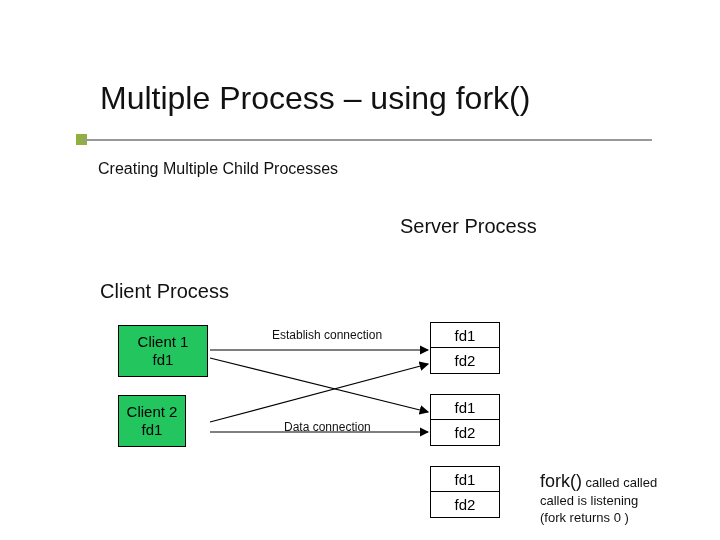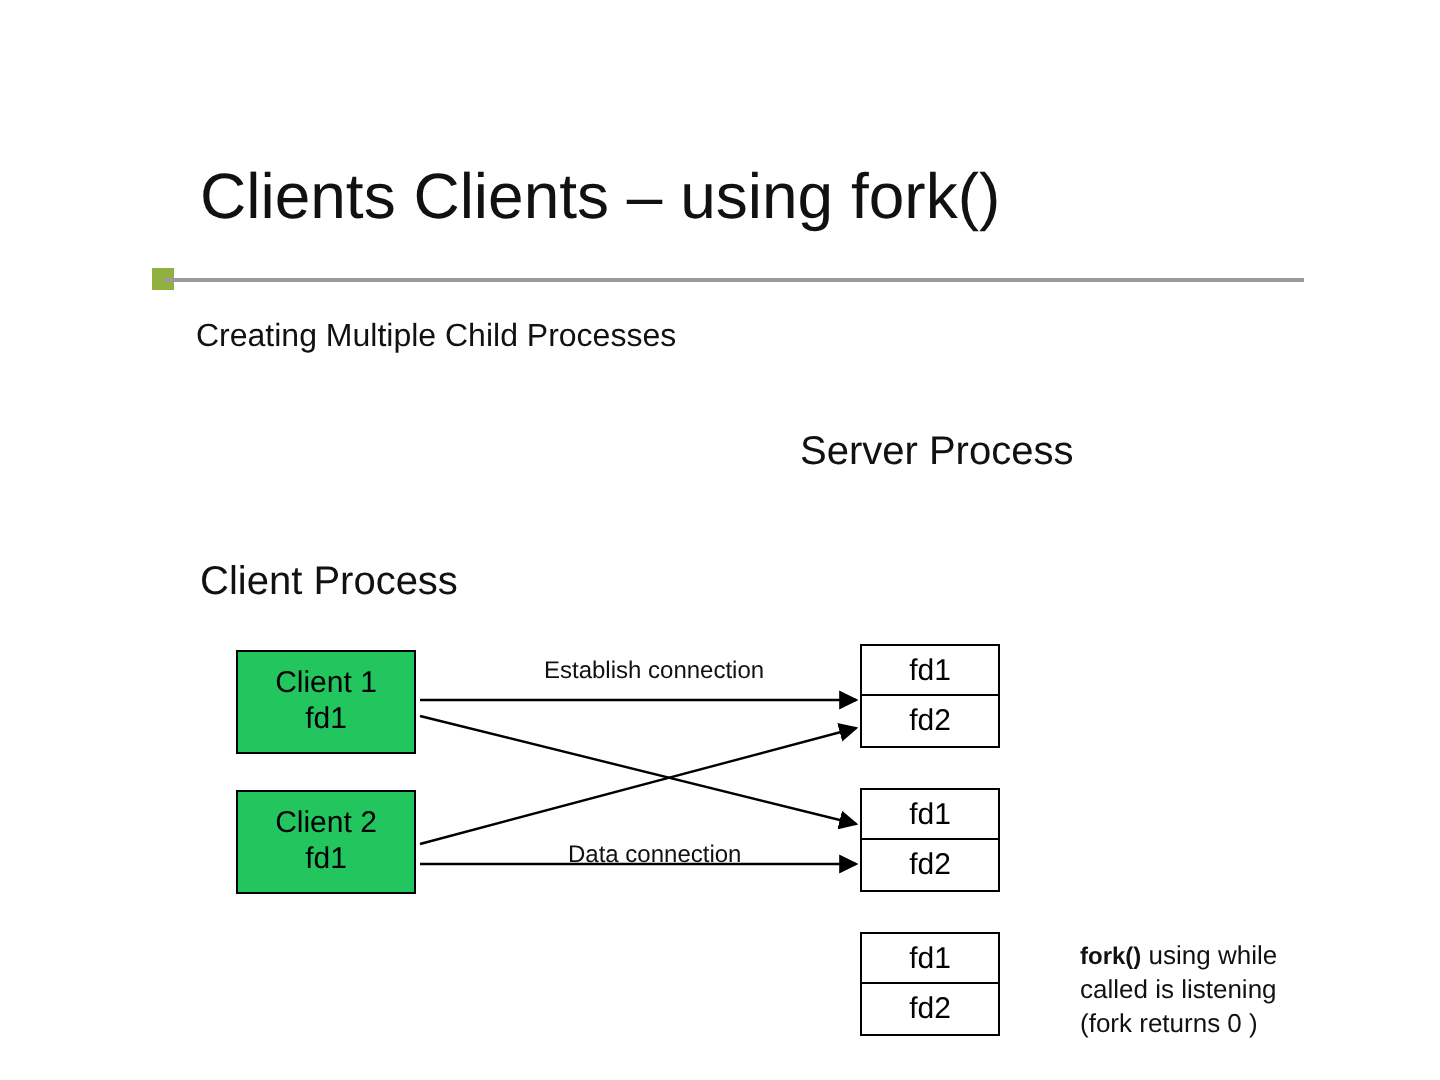--- a/index.html
+++ b/index.html
@@ -68,21 +68,21 @@
     background: #22c55e;
     text-align: center;
     font-size: 15px;
     display: flex;
     flex-direction: column;
     justify-content: center;
     align-items: center;
     line-height: 1.2;
   }
   .client1 { left: 118px; top: 325px; width: 90px; height: 52px; }
-  .client2 { left: 118px; top: 395px; width: 90px; height: 52px; }
+  .client2 { left: 118px; top: 395px; width: 68px; height: 52px; }
   .fd-cell {
     border: 1.5px solid #000;
     width: 70px;
     height: 26px;
     display: flex;
     align-items: center;
     justify-content: center;
     font-size: 15px;
   }
   .fd-group { position: absolute; }
@@ -99,33 +99,33 @@
   .est { left: 272px; top: 328px; }
   .dat { left: 284px; top: 420px; }
   .fork-text {
     position: absolute;
     left: 540px;
     top: 470px;
     font-size: 13px;
     line-height: 1.3;
     color: #111;
   }
-  .fork-text .fk { font-size: 12px; font-weight: bold; }
+  .fork-text .fk { font-size: 18px; }
   svg.lines {
     position: absolute;
     left: 0; top: 0;
     width: 720px; height: 540px;
     pointer-events: none;
   }
 </style>
 </head>
 <body>
 <div class="slide">
 
-  <div class="title">Clients Clients – using fork()</div>
+  <div class="title">Multiple Process – using fork()</div>
   <div class="accent-square"></div>
   <div class="title-underline"></div>
 
   <div class="subtitle">Creating Multiple Child Processes</div>
 
   <div class="server-label">Server Process</div>
   <div class="client-label">Client Process</div>
 
   <div class="box client1">
     <span>Client 1</span>
@@ -159,18 +159,18 @@
         <path d="M0,0 L8,4 L0,8 z" fill="#000"></path>
       </marker>
     </defs>
     <line x1="210" y1="350" x2="428" y2="350" stroke="#000" stroke-width="1.2" marker-end="url(#ah)"></line>
     <line x1="210" y1="358" x2="428" y2="412" stroke="#000" stroke-width="1.2" marker-end="url(#ah)"></line>
     <line x1="210" y1="422" x2="428" y2="364" stroke="#000" stroke-width="1.2" marker-end="url(#ah)"></line>
     <line x1="210" y1="432" x2="428" y2="432" stroke="#000" stroke-width="1.2" marker-end="url(#ah)"></line>
   </svg>
 
   <div class="fork-text">
-    <span class="fk">fork()</span><span> using while</span><br>
+    <span class="fk">fork()</span><span> called called</span><br>
     <span>called is listening</span><br>
     <span>(fork returns 0 )</span>
   </div>
 
 </div>
 
 </body></html>

